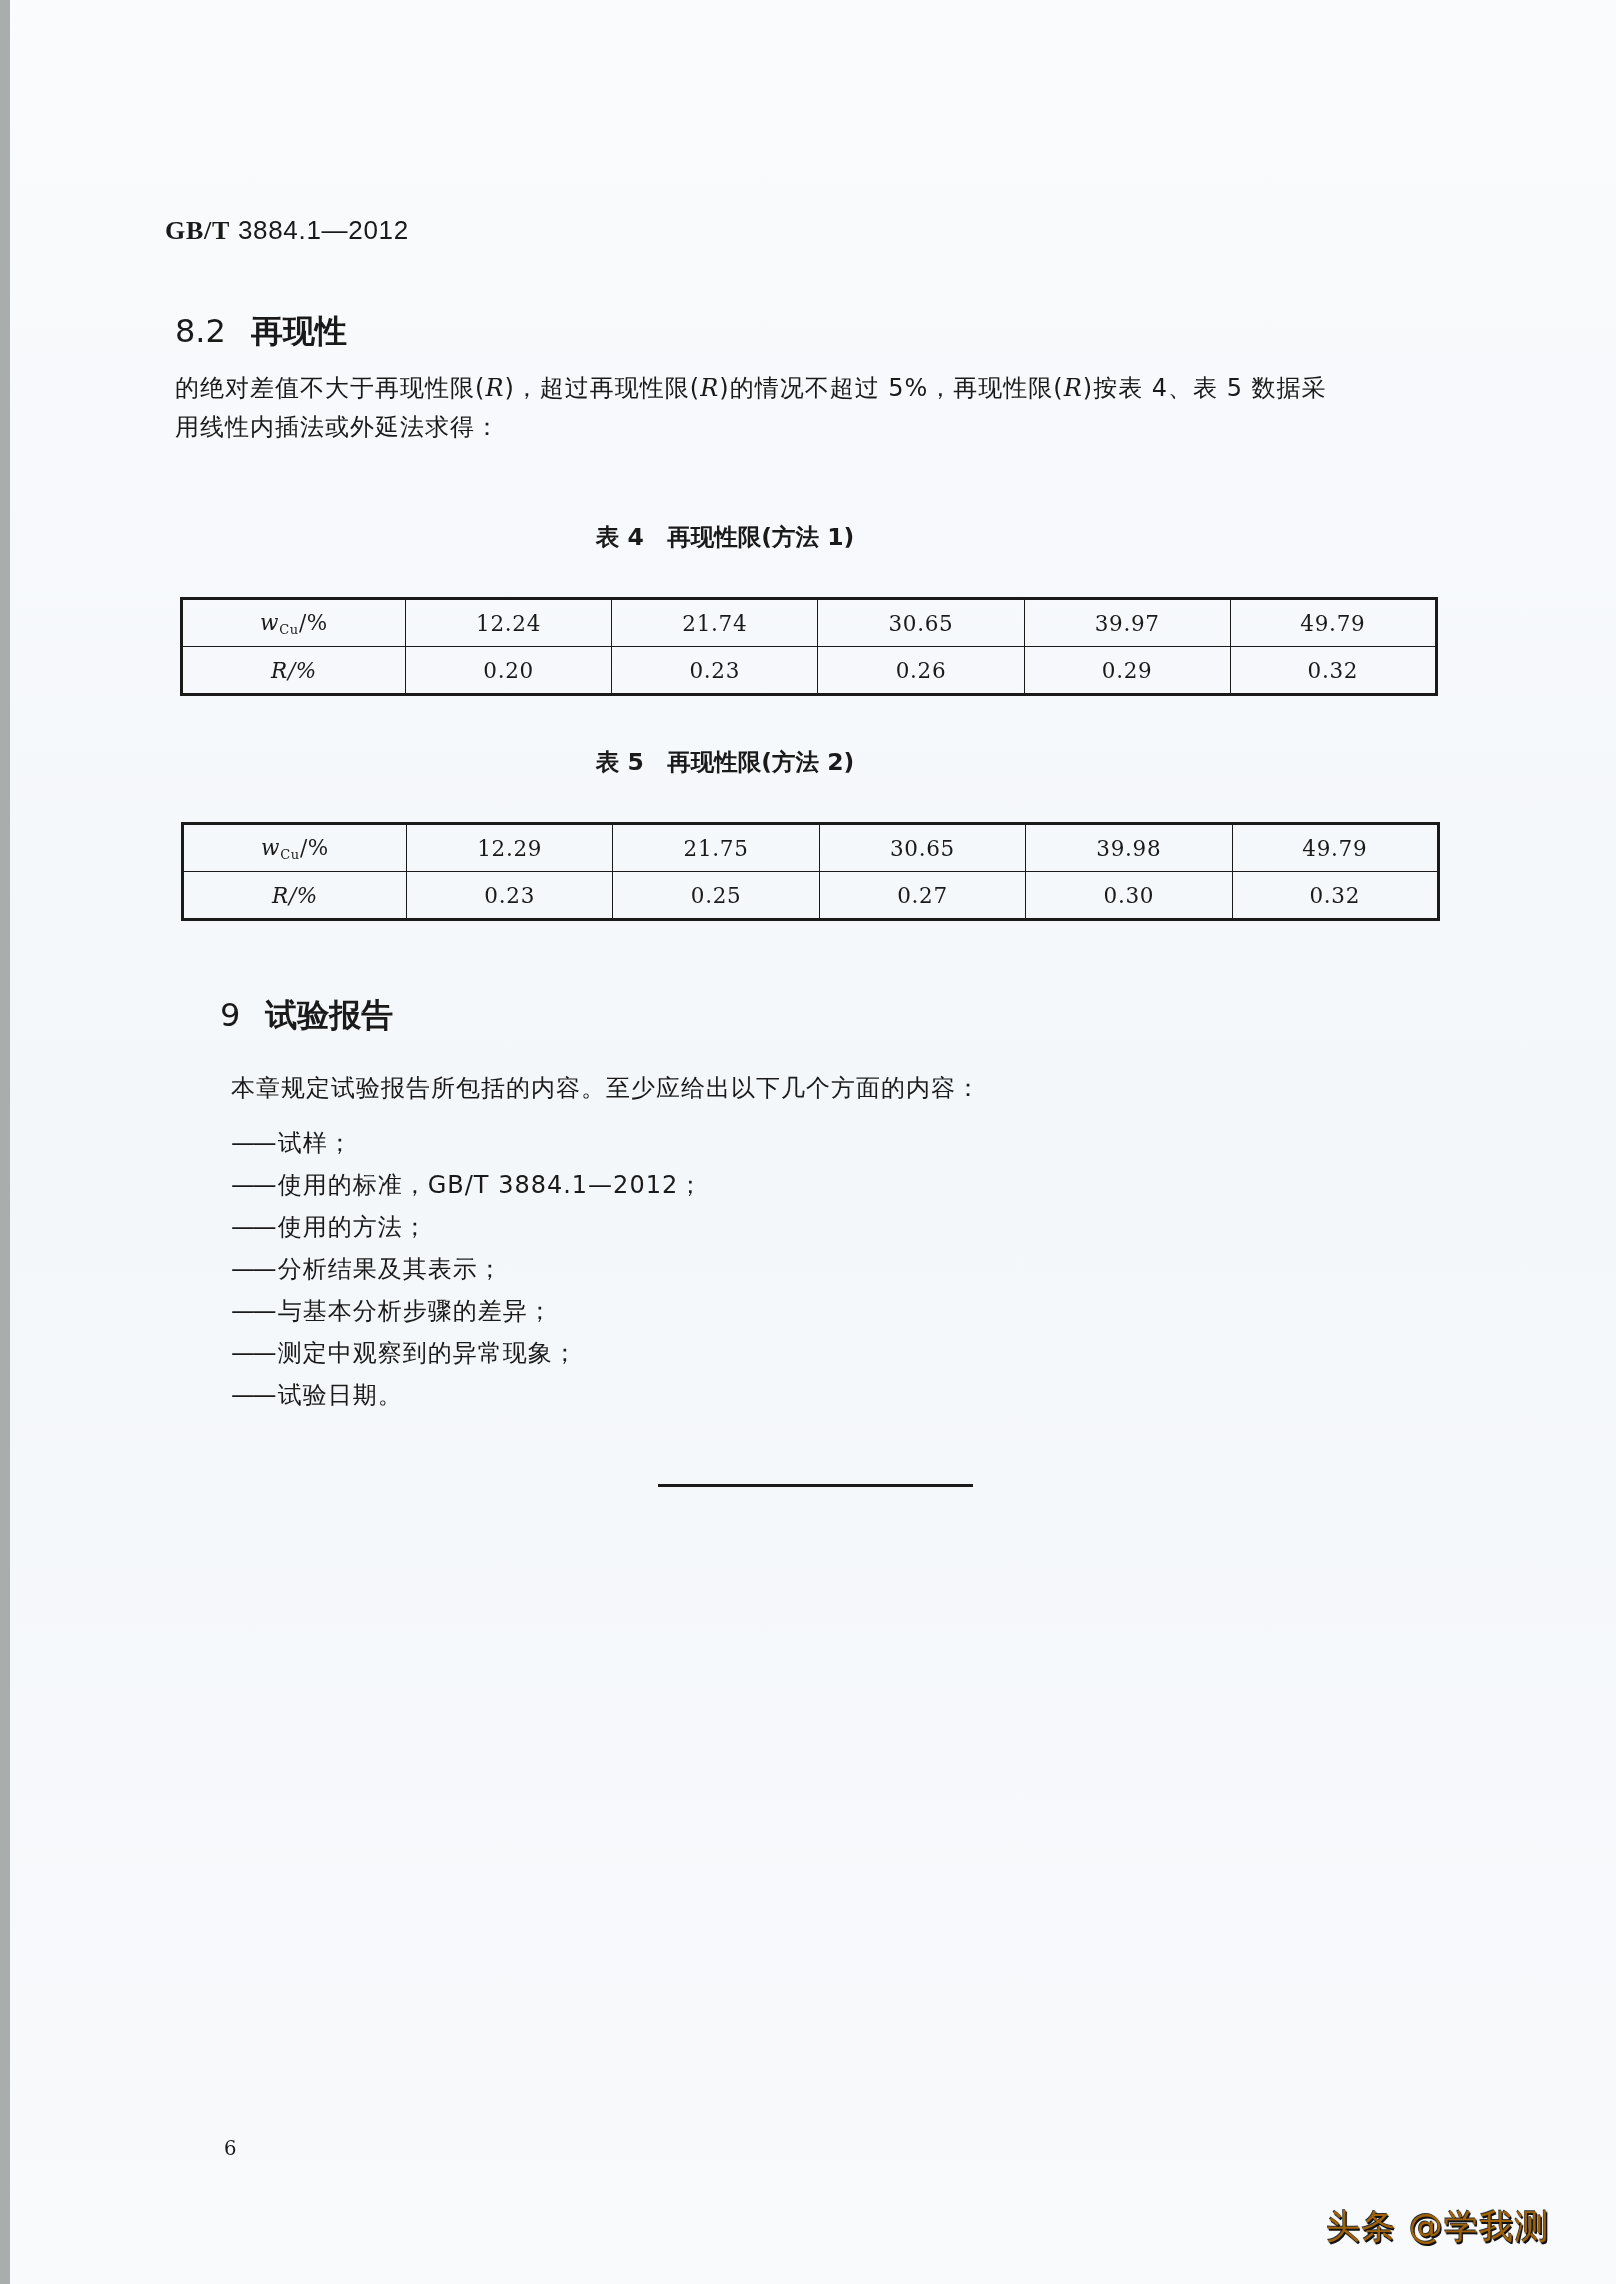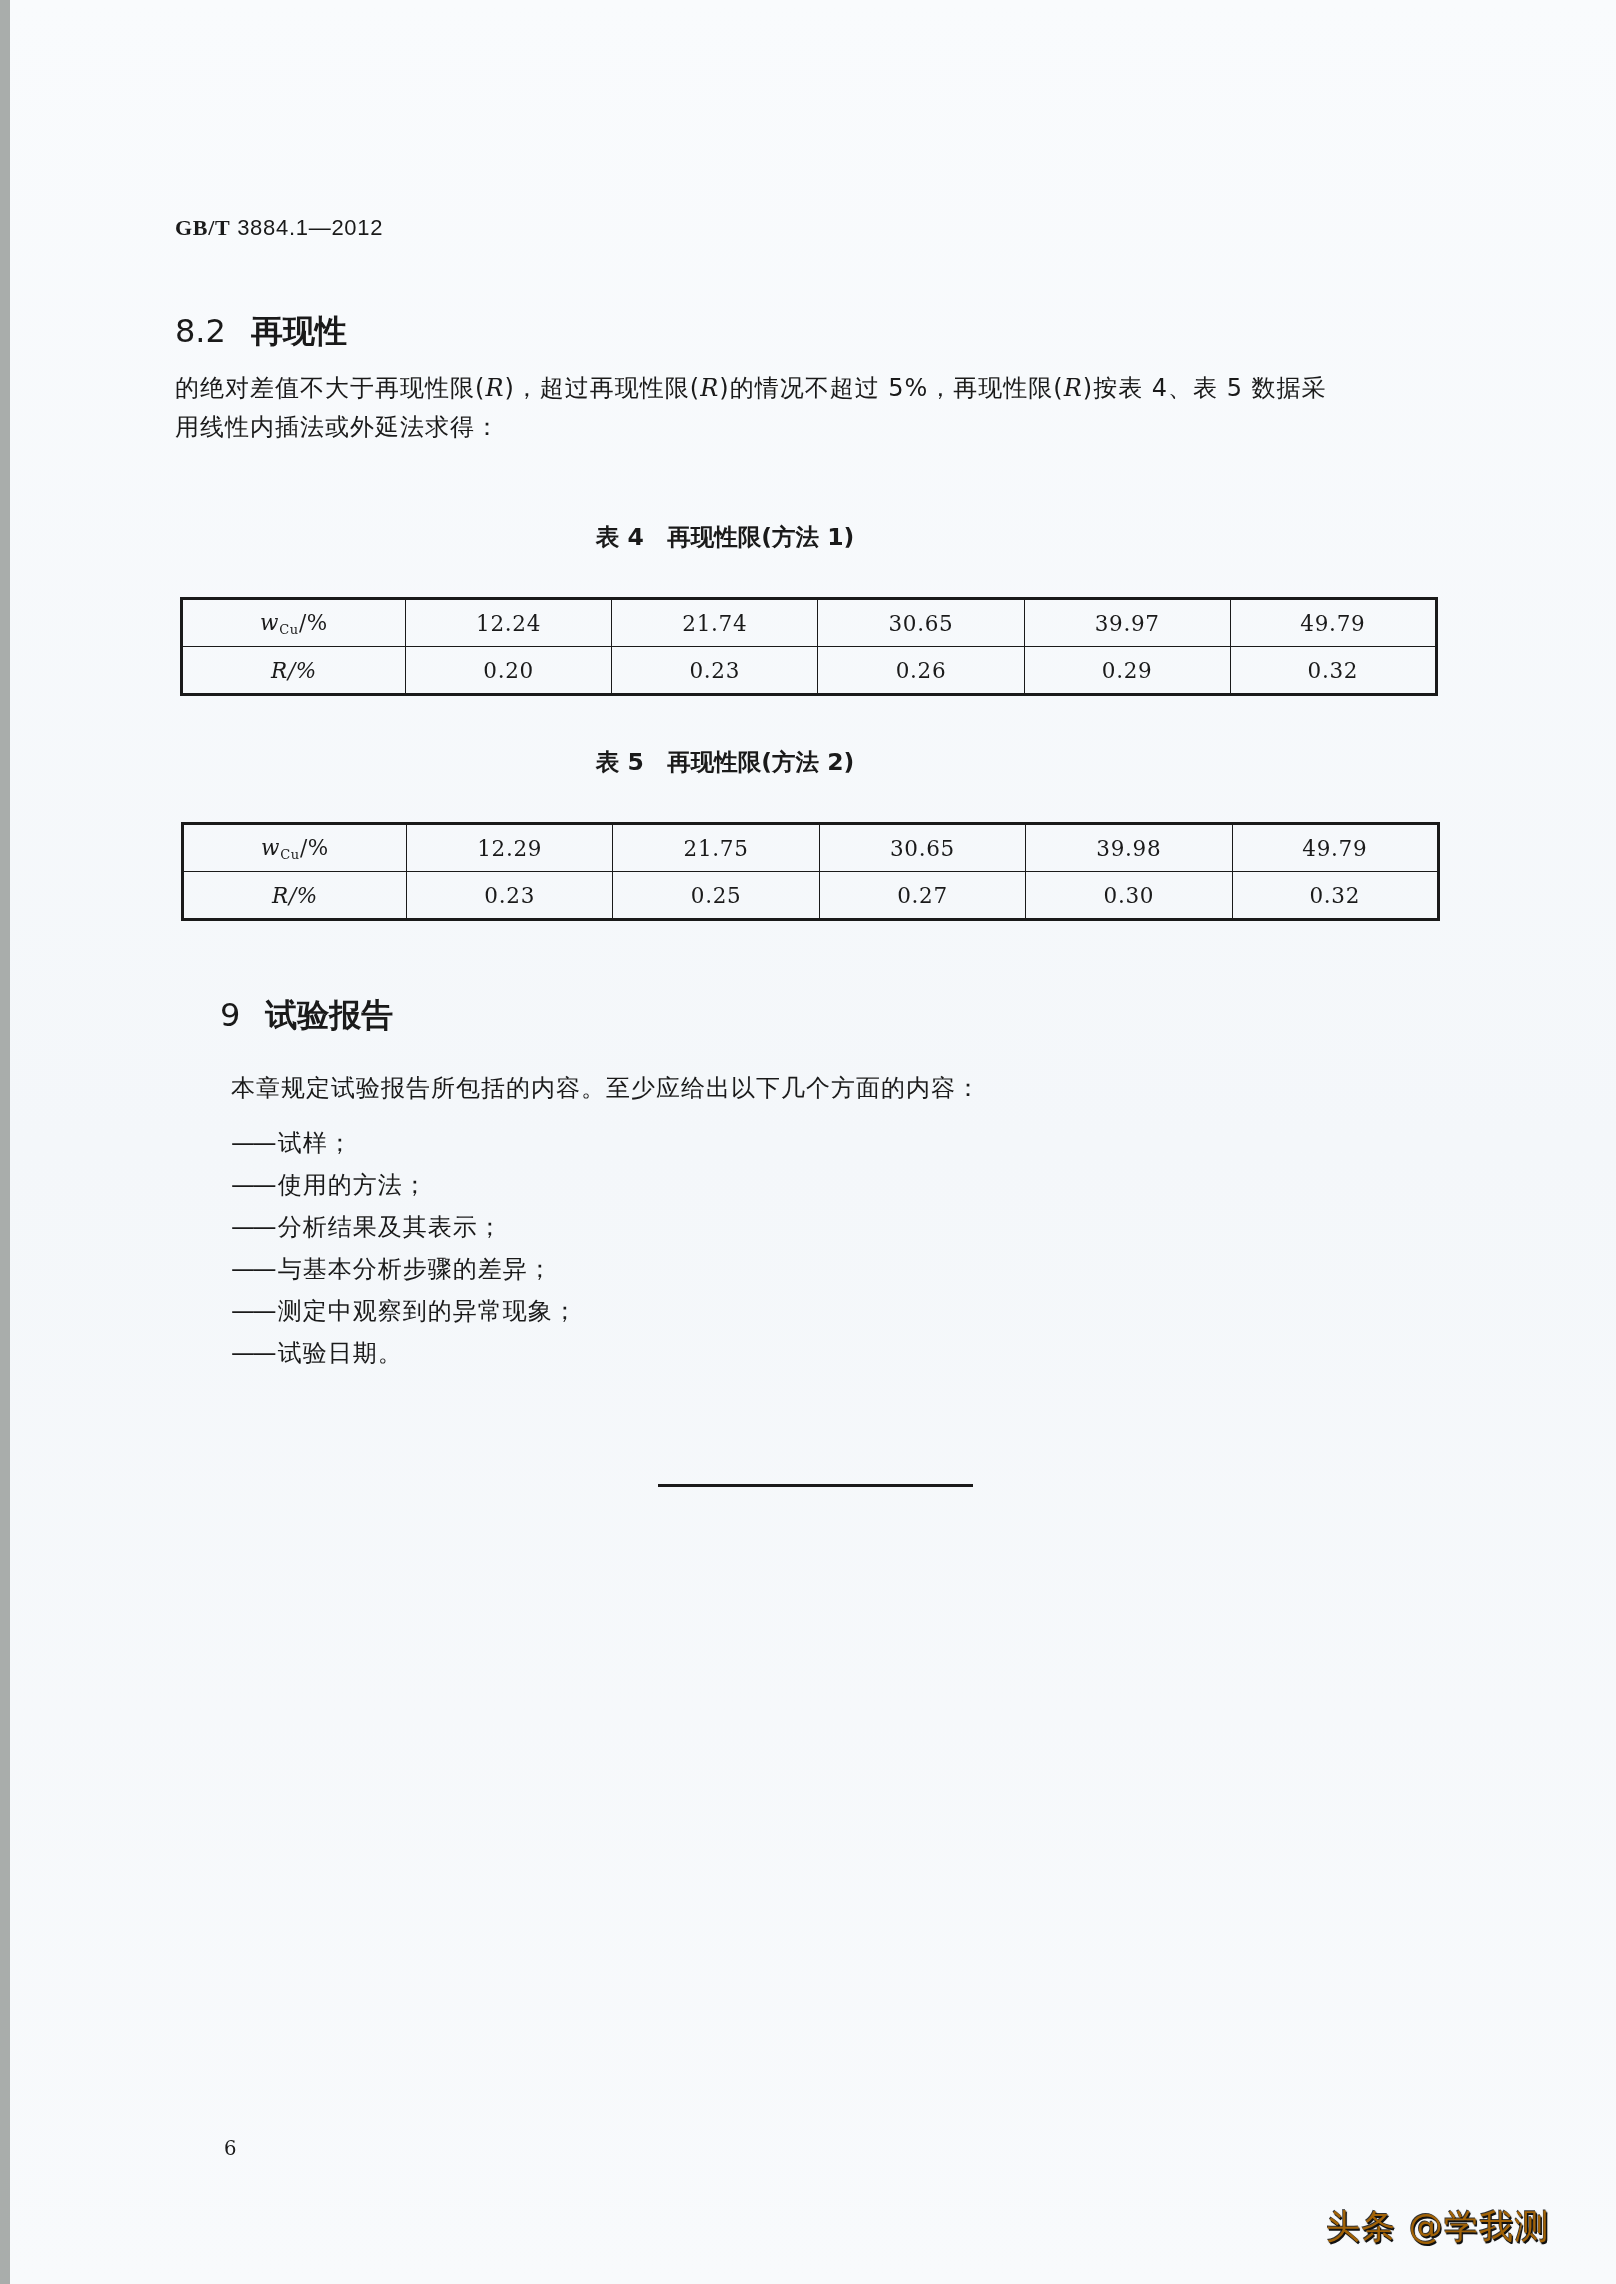--- a/index.html
+++ b/index.html
@@ -22,23 +22,23 @@
       background: #a9adab;
     }
     .page-bg {
       position: absolute;
       left: 9.8px; top: 0;
       width: 1607px; height: 2284px;
       background: linear-gradient(180deg, #f9fbfd 0%, #f4f7fa 50%, #f8fafc 100%);
     }
     .abs { position: absolute; }
     .std-id {
-      left: 175px; top: 215px;
+      left: 165px; top: 215px;
       font-family: "Liberation Sans", "DejaVu Sans", sans-serif;
-      font-size: 22px;
+      font-size: 26px;
       letter-spacing: 0.7px;
       white-space: nowrap;
     }
     .std-id .gb { font-family: "Liberation Serif", serif; font-weight: bold; }
     .sec-heading {
       font-family: "DejaVu Sans", sans-serif;
       font-size: 32px;
       white-space: nowrap;
     }
     .sec-heading .num { font-weight: normal; margin-right: 25px; }
@@ -183,20 +183,21 @@
   </table>
 
 <div class="abs sec-heading h9">
   <span class="num">9</span><span class="title">试验报告</span>
 </div>
 
 <div class="abs para p2">本章规定试验报告所包括的内容。至少应给出以下几个方面的内容：</div>
 
 <div class="abs para list">
   <span class="item"><span class="dash">——</span><span>试样；</span></span>
+  <span class="item"><span class="dash">——</span><span>使用的标准，GB/T 3884.1—2012；</span></span>
   <span class="item"><span class="dash">——</span><span>使用的方法；</span></span>
   <span class="item"><span class="dash">——</span><span>分析结果及其表示；</span></span>
   <span class="item"><span class="dash">——</span><span>与基本分析步骤的差异；</span></span>
   <span class="item"><span class="dash">——</span><span>测定中观察到的异常现象；</span></span>
   <span class="item"><span class="dash">——</span><span>试验日期。</span></span>
 </div>
 
 <div class="abs end-rule"></div>
 
 <div class="abs page-num">6</div>

